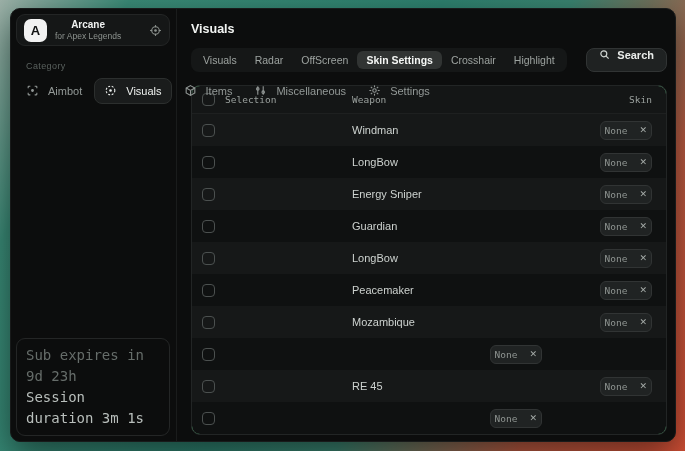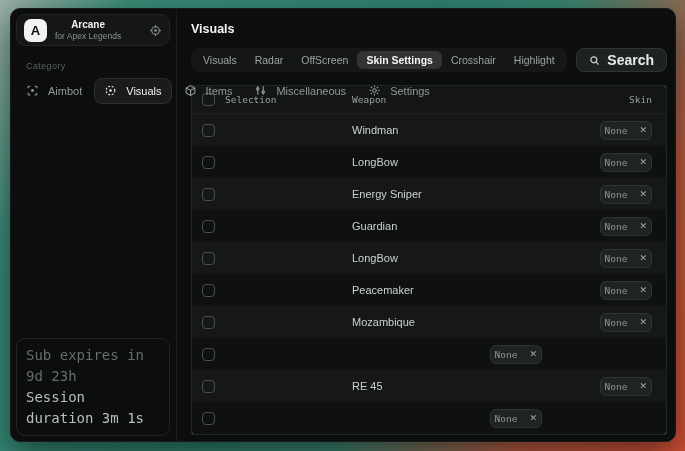--- a/index.html
+++ b/index.html
@@ -42,27 +42,27 @@
   .foot-line1{ color:#666d6a; }
   .foot-line2{ color:#b9bfbc; }
   
   .main{ flex:1; padding:14px 8px 0 14px; display:flex; flex-direction:column; }
   .page-title{ font-size:12.5px; line-height:13px; font-weight:700; color:#f2f4f2; margin-bottom:12px; }
   .tabs-row{ display:flex; align-items:center; margin-bottom:13px; }
   .tabs-strip{ display:inline-flex; background:#151717; border-radius:8px; padding:3px; }
   .tab{ padding:0 9px; height:18px; line-height:18px; font-size:10.5px; color:#9da3a0; border-radius:6px; cursor:pointer; white-space:nowrap; }
   .tab.active{ background:#313433; color:#f4f6f4; font-weight:600; }
   .search-btn{
-    margin-left:auto; display:flex; align-items:center; gap:7px; height:24px; padding:0 12px;
+    margin-left:auto; display:flex; gap:7px; height:24px; padding:0 12px;
     background:#1f2222; border:1px solid #313434; border-radius:8px;
-    font-size:14px; font-weight:600; color:#e9ecea; cursor:pointer;
+    font-size:11px; font-weight:600; color:#e9ecea; cursor:pointer;
   }
   .search-btn svg{ color:#cfd4d1; }
   
-  .table{ border:1px solid #222525; border-radius:3px; overflow:hidden; background:#86efac; }
+  .table{ border:1px solid #222525; border-radius:9px; overflow:hidden; background:#86efac; }
   .t-head{
     height:28px; background:#141616; display:grid; grid-template-columns:150px 1fr 110px;
     align-items:center; padding:0 14px 0 10px; border-bottom:1px solid #1e2020;
     font-family:"DejaVu Sans Mono",monospace; font-size:9.5px; color:#9aa09d;
   }
   .t-row{
     height:32px; display:grid; grid-template-columns:150px 1fr 110px;
     align-items:center; padding:0 14px 0 10px;
   }
   .t-row:nth-child(odd){ background:#0f1111; }

